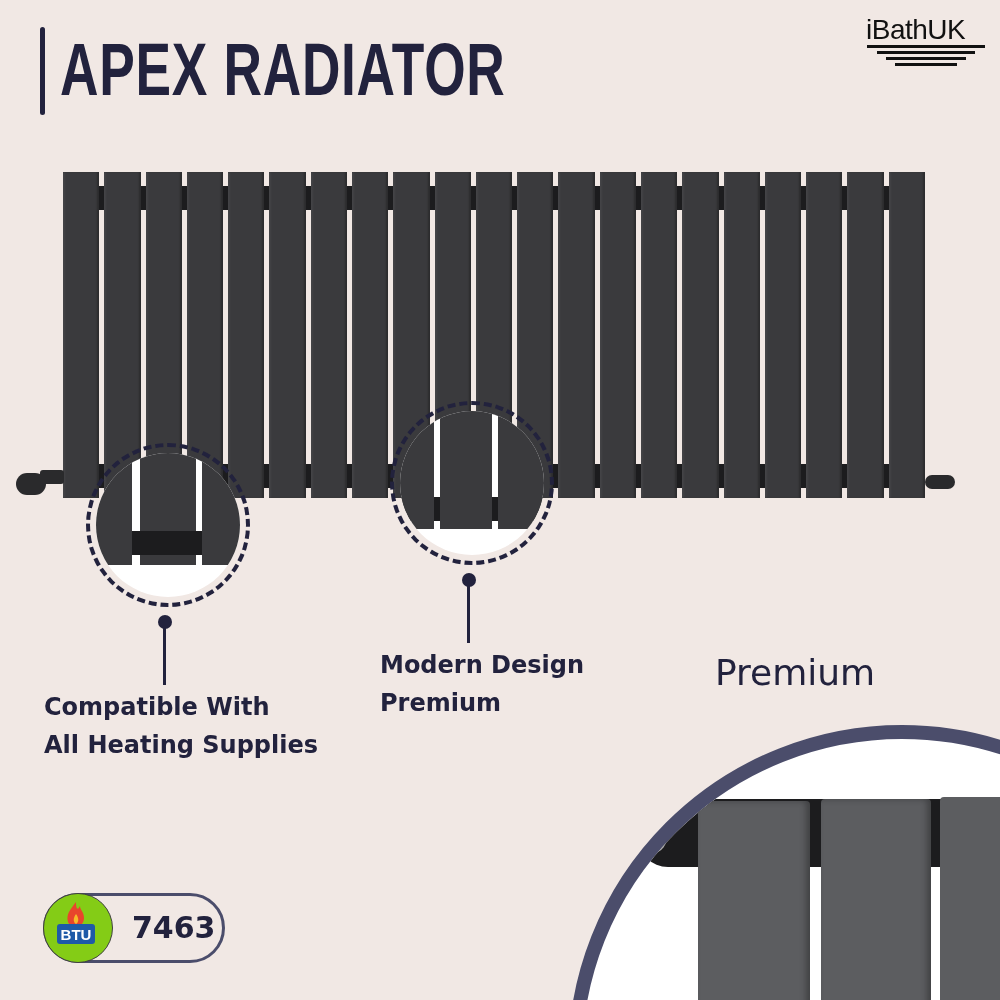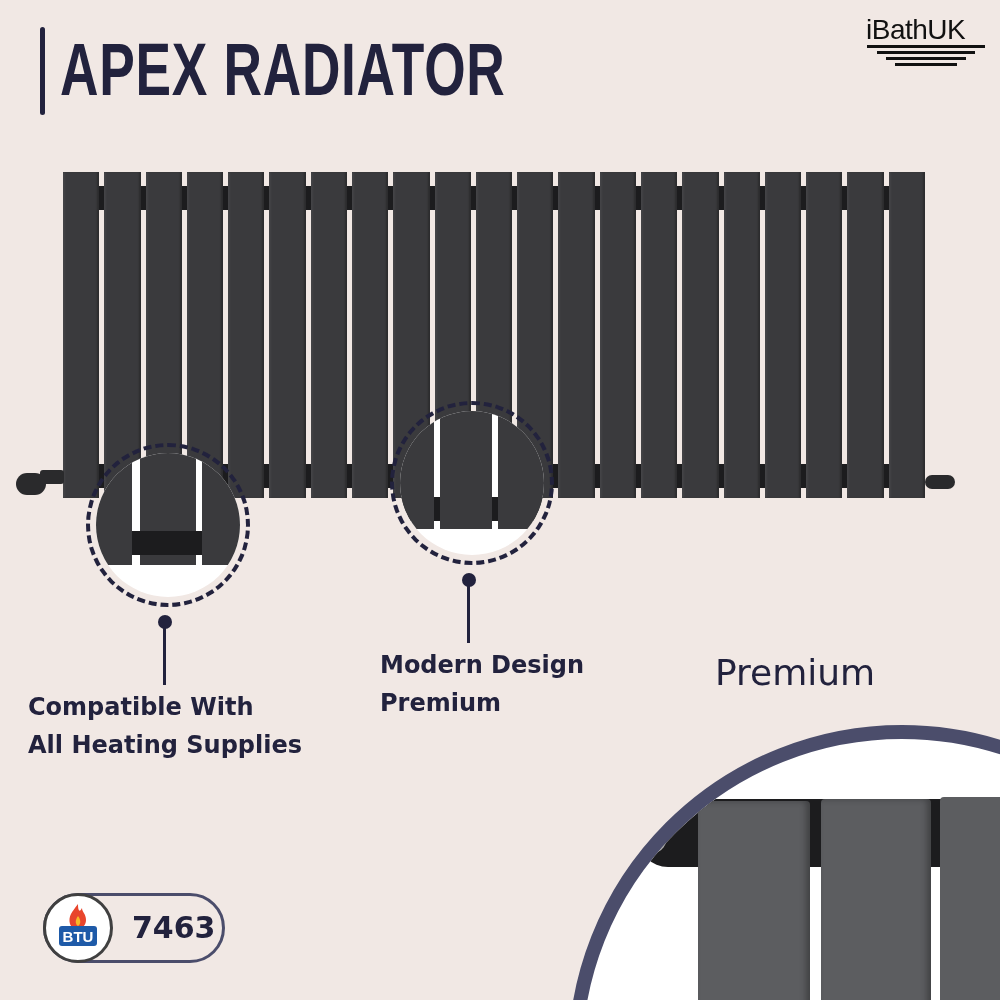--- a/index.html
+++ b/index.html
@@ -15,21 +15,21 @@
   .valve{position:absolute;background:#2a2a2c;}
   .zoom-circle{position:absolute;border-radius:50%;border:4px dashed #22223d;overflow:hidden;}
   .zoom-inner{position:absolute;inset:6px;border-radius:50%;background:#ffffff;overflow:hidden;}
   .zpanel{position:absolute;background:#3a3a3d;}
   .dot{position:absolute;width:14px;height:14px;border-radius:50%;background:#22223d;}
   .stem{position:absolute;width:3px;background:#22223d;}
   .label{position:absolute;font-weight:bold;font-size:24px;line-height:38px;color:#22223d;}
   .label-right{position:absolute;font-size:36px;line-height:48px;color:#22223d;text-align:center;margin-top:41px;}
   .big-circle{position:absolute;left:568px;top:725px;width:640px;height:640px;border-radius:50%;background:#ffffff;border:14px solid #4b4d6b;overflow:hidden;}
   .btu{position:absolute;left:43px;top:893px;width:182px;height:70px;border:3px solid #4b4d6b;border-radius:38px;box-sizing:border-box;}
-  .btu-icon{position:absolute;left:-3px;top:-3px;width:70px;height:70px;border-radius:50%;border:3px solid #404040;background:#ffffff;box-sizing:border-box;}
+  .btu-icon{position:absolute;left:-3px;top:-3px;width:70px;height:70px;border-radius:50%;border:1px solid #404040;background:#84cc16;box-sizing:border-box;}
   .btu-value{position:absolute;left:86px;top:15px;font-size:30px;font-weight:bold;color:#22223d;line-height:34px;}
 </style>
 </head>
 <body>
 
 <div class="title-bar"></div>
 <div class="title">APEX RADIATOR</div>
 
 <div class="logo">
   <div class="logo-text">iBathUK</div>
@@ -71,21 +71,21 @@
 <div class="zoom-circle" style="left:86px;top:443px;width:156px;height:156px;">
   <div class="zoom-inner">
     <div class="zpanel" style="left:-4px;top:-10px;width:40px;height:122px;"></div>
     <div class="zpanel" style="left:44px;top:-10px;width:56px;height:122px;"></div>
     <div class="zpanel" style="left:106px;top:-10px;width:50px;height:122px;"></div>
     <div style="position:absolute;left:36px;top:78px;width:70px;height:24px;background:#1c1c1e;z-index:0;"></div>
   </div>
 </div>
 <div class="dot" style="left:158px;top:615px;"></div>
 <div class="stem" style="left:163px;top:625px;height:60px;"></div>
-<div class="label" style="left:28px;top:688px;">
+<div class="label" style="left:44px;top:688px;">
   <div>Compatible With</div>
   <div>All Heating Supplies</div>
 </div>
 
 <div class="zoom-circle" style="left:390px;top:401px;width:156px;height:156px;">
   <div class="zoom-inner">
     <div style="position:absolute;left:0;top:86px;width:160px;height:24px;background:#1c1c1e;"></div>
     <div class="zpanel" style="left:-4px;top:-10px;width:38px;height:128px;"></div>
     <div class="zpanel" style="left:40px;top:-10px;width:52px;height:128px;"></div>
     <div class="zpanel" style="left:98px;top:-10px;width:60px;height:128px;"></div>

